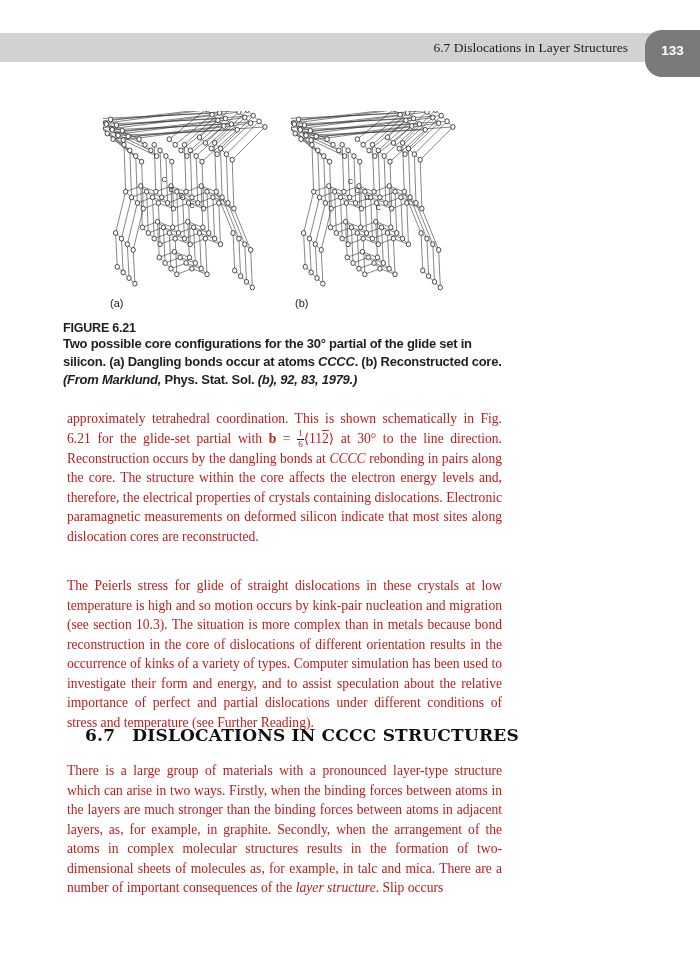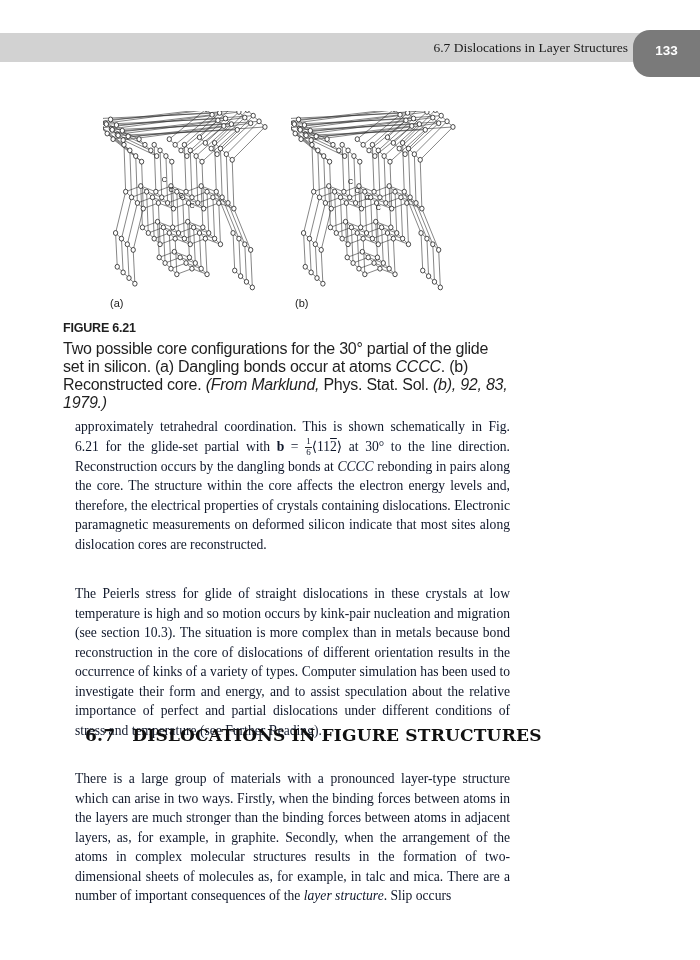--- a/index.html
+++ b/index.html
@@ -3,42 +3,42 @@
 <meta charset="utf-8">
 <style>
   html,body{margin:0;padding:0;background:#ffffff;}
   .page{position:relative;width:700px;height:960px;background:#fff;overflow:hidden;
         font-family:"Liberation Serif","DejaVu Serif",serif;}
 
   
   .header-bar{position:absolute;left:0;top:33px;width:700px;height:29px;background:#d2d2d2;}
   .header-title{position:absolute;right:72px;top:0;height:29px;line-height:29px;
                 font-size:13.5px;color:#1b1b1b;white-space:nowrap;}
-  .page-badge{position:absolute;right:0;top:30px;width:67px;height:47px;background:#7a7a7a;
+  .page-badge{position:absolute;right:0;top:30px;width:55px;height:47px;background:#7a7a7a;
               border-radius:17px 0 0 17px;display:flex;align-items:center;justify-content:center;}
   .page-badge span{color:#fff;font-family:"Liberation Sans","DejaVu Sans",sans-serif;
                    font-weight:bold;font-size:13.5px;padding-bottom:6px;}
 
   
   .fig-svg{position:absolute;}
   #crystal-a{left:103px;top:111px;}
   #crystal-b{left:291px;top:111px;}
   .plabel{position:absolute;font-family:"Liberation Sans","DejaVu Sans",sans-serif;
           font-size:11px;color:#222;}
   .pa{left:110px;top:297px;}
   .pb{left:295px;top:297px;}
 
   .caption{position:absolute;left:63px;top:321px;width:447px;
            font-family:"Liberation Sans","DejaVu Sans",sans-serif;color:#1f1f1f;}
-  .cap-label{font-weight:bold;font-size:12.5px;letter-spacing:-0.2px;margin-bottom:5px;}
-  .cap-text{font-size:16px;line-height:18px;letter-spacing:-0.25px;}
+  .cap-label{font-weight:bold;font-size:12.5px;letter-spacing:-0.2px;}
+  .cap-text{font-size:13px;line-height:18px;letter-spacing:-0.25px;font-weight:bold;}
 
   
-  .bodyp{position:absolute;left:63px;width:435px;margin:12px;font-size:13.6px;line-height:19.5px;
-         text-align:justify;color:#0f172a;}
+  .bodyp{position:absolute;left:63px;width:435px;margin:4px;font-size:13.6px;line-height:19.5px;
+         text-align:justify;color:#b91c1c;}
   .p1{top:405px;}
   .p2{top:572px;}
   .p3{top:757px;}
 
   .sec-heading{position:absolute;left:63px;top:725px;margin:0;
                font-family:"DejaVu Serif","Liberation Serif",serif;
                font-size:17px;font-weight:bold;letter-spacing:0.2px;color:#101010;white-space:nowrap;}
   .sec-num{margin-right:11px;margin-left:22px;}
 
   .i{font-style:italic;}
@@ -836,18 +836,18 @@
     <div class="cap-label">FIGURE 6.21</div>
     <div class="cap-text"><span>Two possible core configurations for the 30° partial of the glide set in silicon. (a) Dangling bonds occur at atoms </span><span class="i">CCCC</span><span>. (b) Reconstructed core. </span><span class="i">(From Marklund,</span><span> Phys. Stat. Sol. </span><span class="i">(b), 92, 83, 1979.)</span></div>
   </div>
 
   <p class="bodyp p1"><span>approximately tetrahedral coordination. This is shown schematically in Fig. 6.21 for the glide-set partial with </span><span class="b">b</span><span> = </span><span class="frac"><span class="n">1</span><span class="d">6</span></span><span>⟨11</span><span class="ov">2</span><span>⟩ at 30° to the line direction. Reconstruction occurs by the dangling bonds at </span><span class="i">CCCC</span><span> rebonding in pairs along the core. The structure within the core affects the electron energy levels and, therefore, the electrical properties of crystals containing dislocations. Electronic paramagnetic measurements on deformed silicon indicate that most sites along dislocation cores are reconstructed.</span></p>
 
   <p class="bodyp p2">The Peierls stress for glide of straight dislocations in these crystals at low temperature is high and so motion occurs by kink-pair nucleation and migration (see section 10.3). The situation is more complex than in metals because bond reconstruction in the core of dislocations of different orientation results in the occurrence of kinks of a variety of types. Computer simulation has been used to investigate their form and energy, and to assist speculation about the relative importance of perfect and partial dislocations under different conditions of stress and temperature (see Further Reading).</p>
 
   <h2 class="sec-heading">
     <span class="sec-num">6.7</span>
-    <span class="sec-title">DISLOCATIONS IN FIGURE STRUCTURES</span>
+    <span class="sec-title">DISLOCATIONS IN CCCC STRUCTURES</span>
   </h2>
 
   <p class="bodyp p3"><span>There is a large group of materials with a pronounced layer-type structure which can arise in two ways. Firstly, when the binding forces between atoms in the layers are much stronger than the binding forces between atoms in adjacent layers, as, for example, in graphite. Secondly, when the arrangement of the atoms in complex molecular structures results in the formation of two-dimensional sheets of molecules as, for example, in talc and mica. There are a number of important consequences of the </span><span class="i">layer structure</span><span>. Slip occurs</span></p>
 
 </div>
 
 </body></html>

